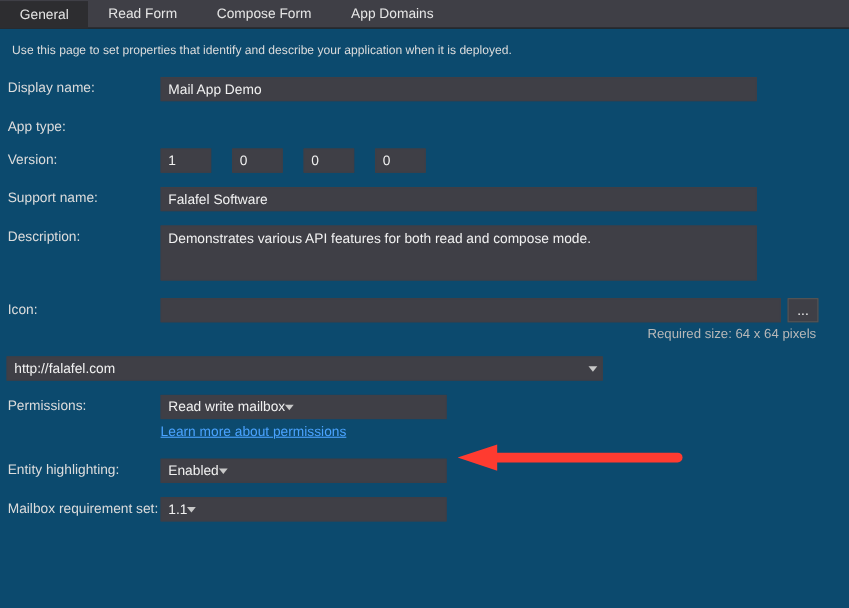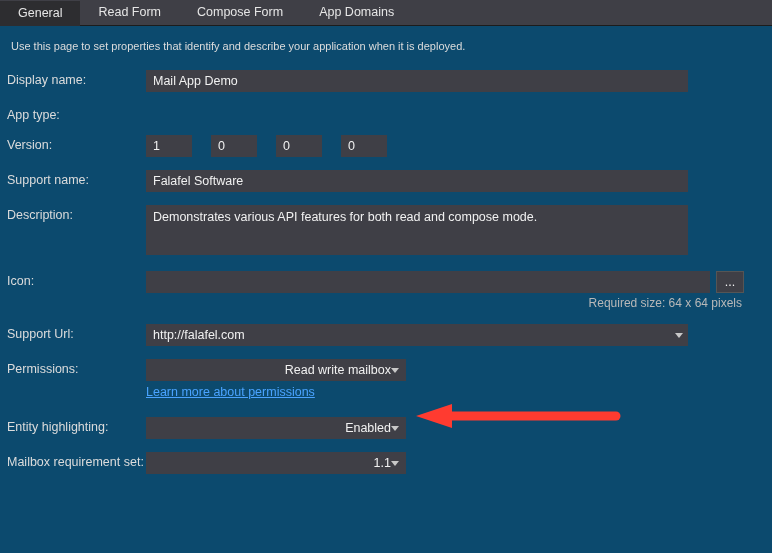--- a/index.html
+++ b/index.html
@@ -100,21 +100,21 @@
   }
   .combo .caret, .select-box .caret {
     width: 0; height: 0;
     border-left: 4px solid transparent;
     border-right: 4px solid transparent;
     border-top: 5px solid #c8c8c8;
   }
 
   .select-box {
     width: 260px; height: 22px;
-    display: flex; align-items: center; justify-content: flex-end;
+    display: flex; align-items: center; justify-content: flex-start;
     padding: 0 6px 0 6px;
     cursor: pointer;
   }
 
   a.link {
     color: #4aa3ff;
     text-decoration: underline;
     font-size: 12.5px;
     cursor: pointer;
   }
@@ -187,21 +187,20 @@
           <input type="text" class="icon-input" style="width: 508px;" value="">
           <div class="browse-btn">
             <span>...</span>
           </div>
         </div>
         <div class="hint">Required size: 64 x 64 pixels</div>
       </div>
     </div>
 
     <div class="row" style="margin-top:14px">
-      <div class="label">Support Url:</div>
       <div class="field-col">
         <div class="combo">
           <span>http://falafel.com</span>
           <span class="caret"></span>
         </div>
       </div>
     </div>
 
     <div class="row">
       <div class="label">Permissions:</div>

